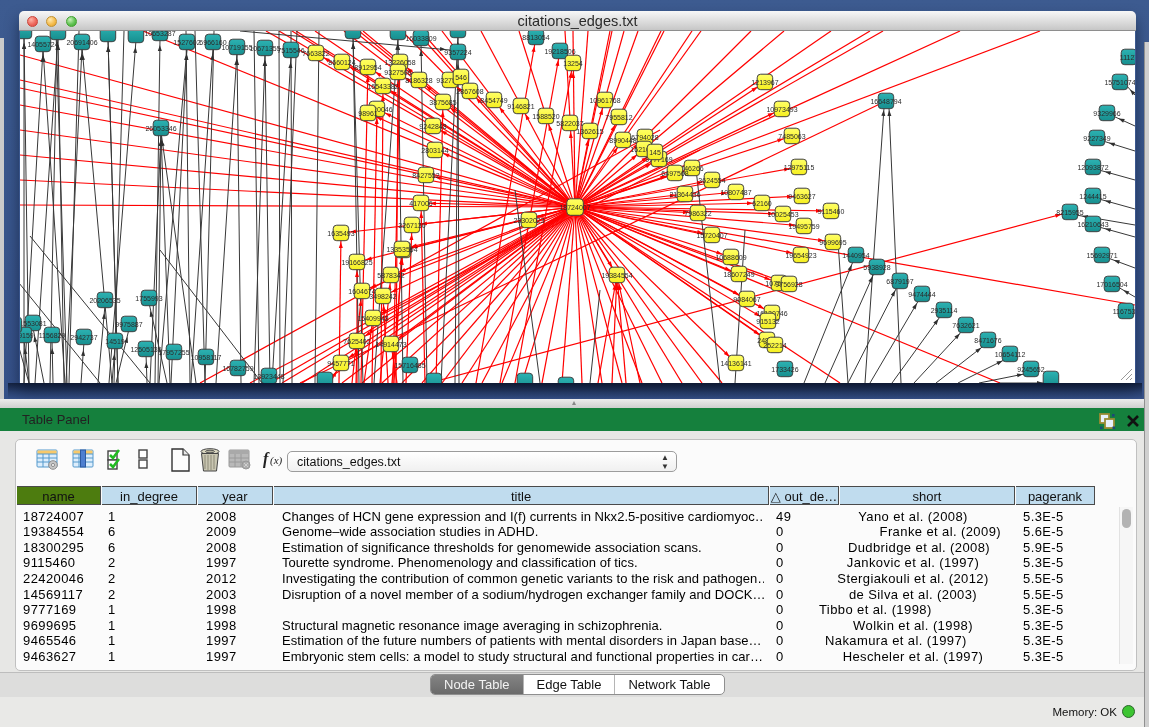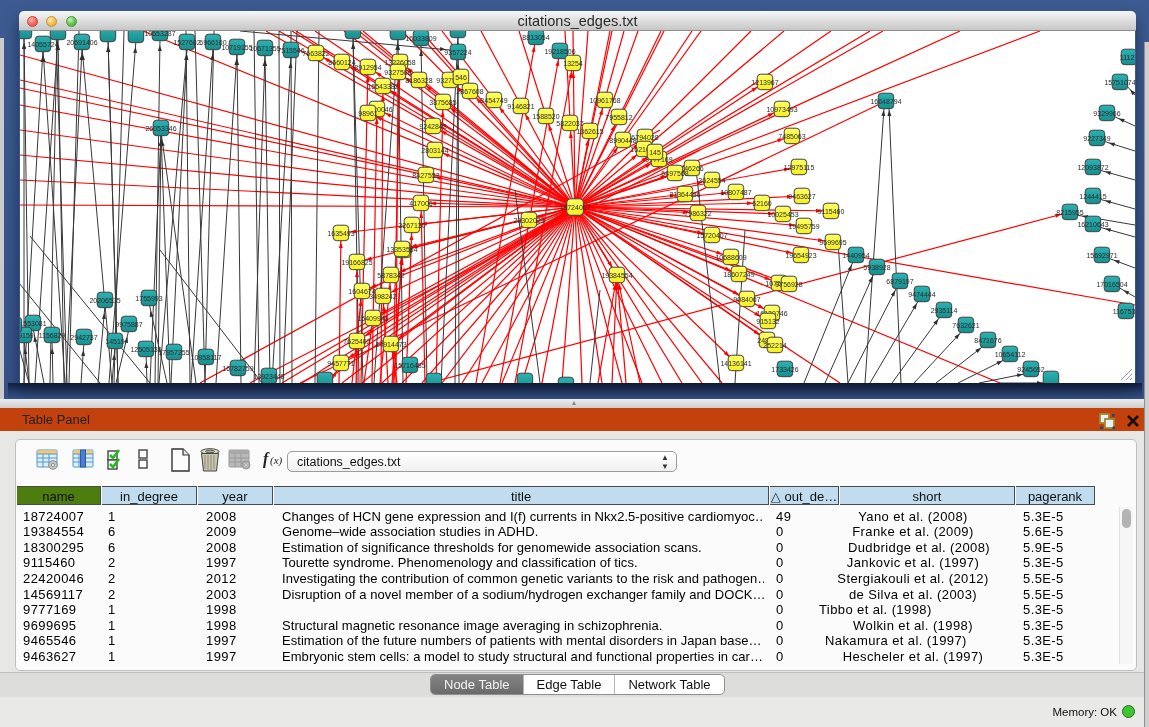--- a/index.html
+++ b/index.html
@@ -9,21 +9,21 @@
  background:linear-gradient(#f7f7f7,#d3d3d3 75%,#c6c6c6);border-bottom:1px solid #8e8e8e}
 #tbar .t {position:absolute;width:100%;text-align:center;top:2px;font-size:14.5px;color:#2a2a2a}
 .tl {position:absolute;top:15.5px;width:11px;height:11px;border-radius:50%}
 #cnv {position:absolute;left:1px;top:20px;width:1115px;height:352px;background:#fff;overflow:hidden}
 svg.net {position:absolute;left:0;top:0}
 line.r {stroke:#f00;stroke-width:1.2}
 line.k {stroke:#383838;stroke-width:1}
 text.nl {font-size:7px;fill:#2b2b2b;text-anchor:middle;font-family:"Liberation Sans",sans-serif}
 #grip {position:absolute;right:2px;bottom:2px}
 #divider {position:absolute;left:0;top:399px;width:1149px;height:9px;background:linear-gradient(#ececec,#cfcfcf)}
-#phdr {position:absolute;left:0;top:408px;width:1149px;height:23px;background:#c2410c;font-size:13px;color:#222}
+#phdr {position:absolute;left:0;top:408px;width:1149px;height:23px;background:#15803d;font-size:13px;color:#222}
 #phdr span {position:absolute;left:22px;top:4px}
 #pbody {position:absolute;left:0;top:431px;width:1149px;height:296px;background:#e7e7e5}
 #tbox {position:absolute;left:15px;top:8px;width:1122px;height:232px;background:#fbfbfb;border:1px solid #c0c0c0;border-radius:5px}
 .ti {position:absolute;top:8px}
 #combo {position:absolute;left:272px;top:12px;width:390px;height:21px;background:linear-gradient(#fff,#f0f0f0);border:1px solid #9c9c9c;border-radius:5px;font-size:12.5px;color:#111;line-height:20px;padding-left:9px}
 #combo .st {position:absolute;right:7px;top:1px;font-size:8px;color:#333;line-height:9px}
 .hc {position:absolute;top:486px;height:19px;border-top:1px solid #4a4a4a;border-bottom:1px solid #4a4a4a;border-right:1px solid #4a4a4a;font-size:13px;text-align:center;color:#111;line-height:19px}
 .hc:first-child {border-left:1px solid #4a4a4a}
 .tr {position:absolute;left:0;width:1149px;height:16px;font-size:13px;letter-spacing:.4px;color:#000}
 .tr span {position:absolute;top:1px}
@@ -796,21 +796,21 @@
     <span style="left:776px">49</span>
     <span style="left:825px;width:176px;text-align:center">Yano et al. (2008)</span>
     <span style="left:1023px">5.3E-5</span>
   </div>
 <div class="tr" style="top:523.1px">
     <span style="left:23px">19384554</span>
     <span style="left:108px">6</span>
     <span style="left:206px">2009</span>
     <span style="left:282px;width:482px;overflow:hidden;white-space:nowrap;letter-spacing:.05px">Genome–wide association studies in ADHD.</span>
     <span style="left:776px">0</span>
-    <span style="left:825px;width:176px;text-align:center">Franke et al. (2009)</span>
+    <span style="left:825px;width:176px;text-align:right">Franke et al. (2009)</span>
     <span style="left:1023px">5.6E-5</span>
   </div>
 <div class="tr" style="top:538.7px">
     <span style="left:23px">18300295</span>
     <span style="left:108px">6</span>
     <span style="left:206px">2008</span>
     <span style="left:282px;width:482px;overflow:hidden;white-space:nowrap;letter-spacing:.05px">Estimation of significance thresholds for genomewide association scans.</span>
     <span style="left:776px">0</span>
     <span style="left:831px;width:176px;text-align:center">Dudbridge et al. (2008)</span>
     <span style="left:1023px">5.9E-5</span>

